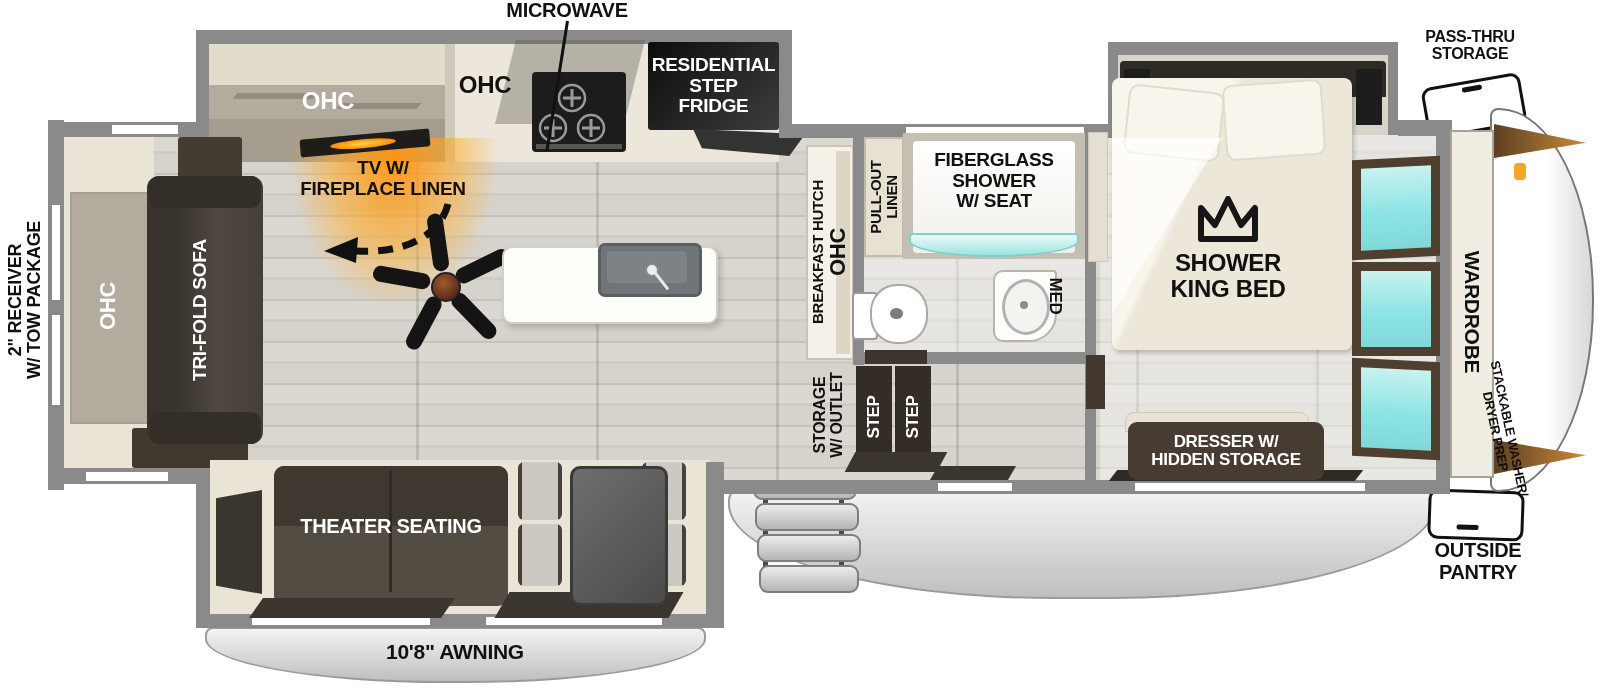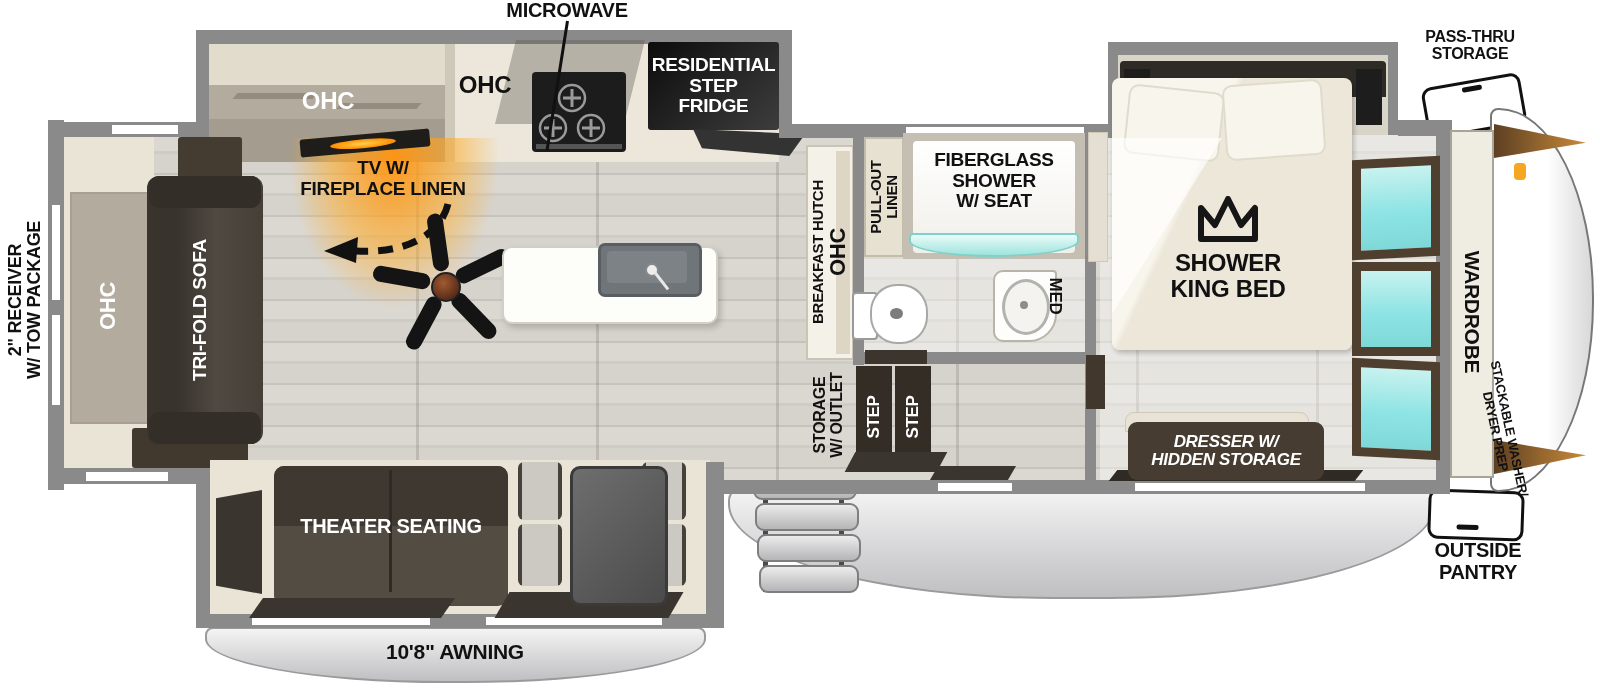--- a/index.html
+++ b/index.html
@@ -258,21 +258,21 @@
     <div class="abs" style="left:0;top:60px;width:110px;height:200px;background:rgba(255,255,255,.65);clip-path:polygon(0 0,100% 0,0 88%);"></div>
   </div>
   <svg class="abs" style="left:1196px;top:196px;" width="64" height="48" viewBox="0 0 64 48">
     <path d="M5,43 L5,12 L19,29 L32,3 L45,29 L59,12 L59,43 Z" fill="none" stroke="#161616" stroke-width="6" stroke-linejoin="round"></path>
   </svg>
   <div class="lbl" style="left:1130px;top:250px;width:196px;font-size:24px;">SHOWER
 KING BED</div>
 
   <div class="abs" style="left:1125px;top:412px;width:182px;height:18px;background:#e8e3d4;border:1px solid #cfc9ba;border-radius:9px 9px 0 0;"></div>
   <div class="abs" style="left:1113px;top:470px;width:246px;height:11px;background:#2f2a24;transform:skewX(-38deg);"></div>
-  <div class="abs" style="left:1128px;top:422px;width:196px;height:58px;background:#463c31;border-radius:9px;display:flex;align-items:center;justify-content:center;font-style:italic;">
+  <div class="abs" style="left:1128px;top:422px;width:196px;height:58px;background:#463c31;border-radius:9px;display:flex;align-items:center;justify-content:center;">
     <div class="lbl white" style="position:static;font-size:17px;">DRESSER W/
 HIDDEN STORAGE</div>
   </div>
 
   <div class="window" style="left:1352px;top:158px;width:88px;height:100px;transform:skewY(-3deg);"></div>
   <div class="window" style="left:1352px;top:262px;width:88px;height:94px;"></div>
   <div class="window" style="left:1352px;top:360px;width:88px;height:98px;transform:skewY(3deg);"></div>
 
   <div class="abs" style="left:1490px;top:108px;width:100px;height:380px;background:linear-gradient(90deg,#ffffff 0 55%,#d8d8d8);border:2px solid #777;border-radius:8px 95px 95px 8px / 8px 190px 190px 8px;"></div>
   <div class="abs" style="left:1494px;top:124px;width:92px;height:34px;background:linear-gradient(90deg,#5d3f22,#c98a3a);clip-path:polygon(0 0,100% 55%,0 100%,0 55%);"></div>

